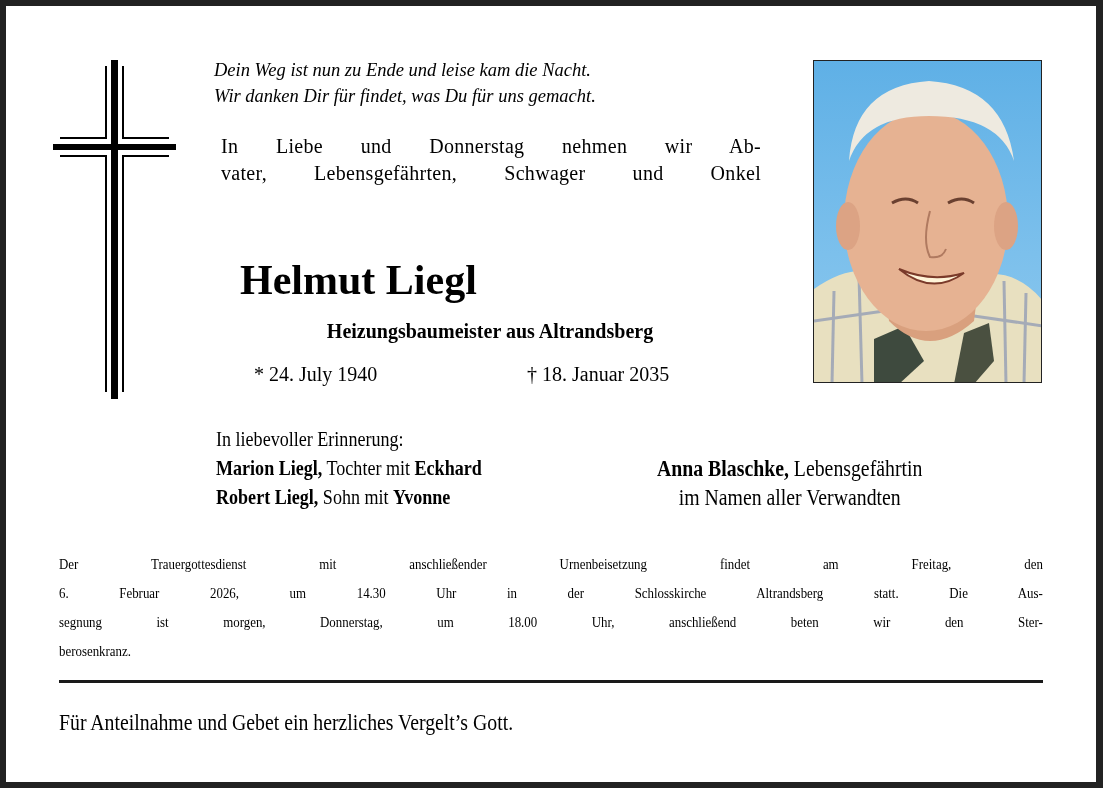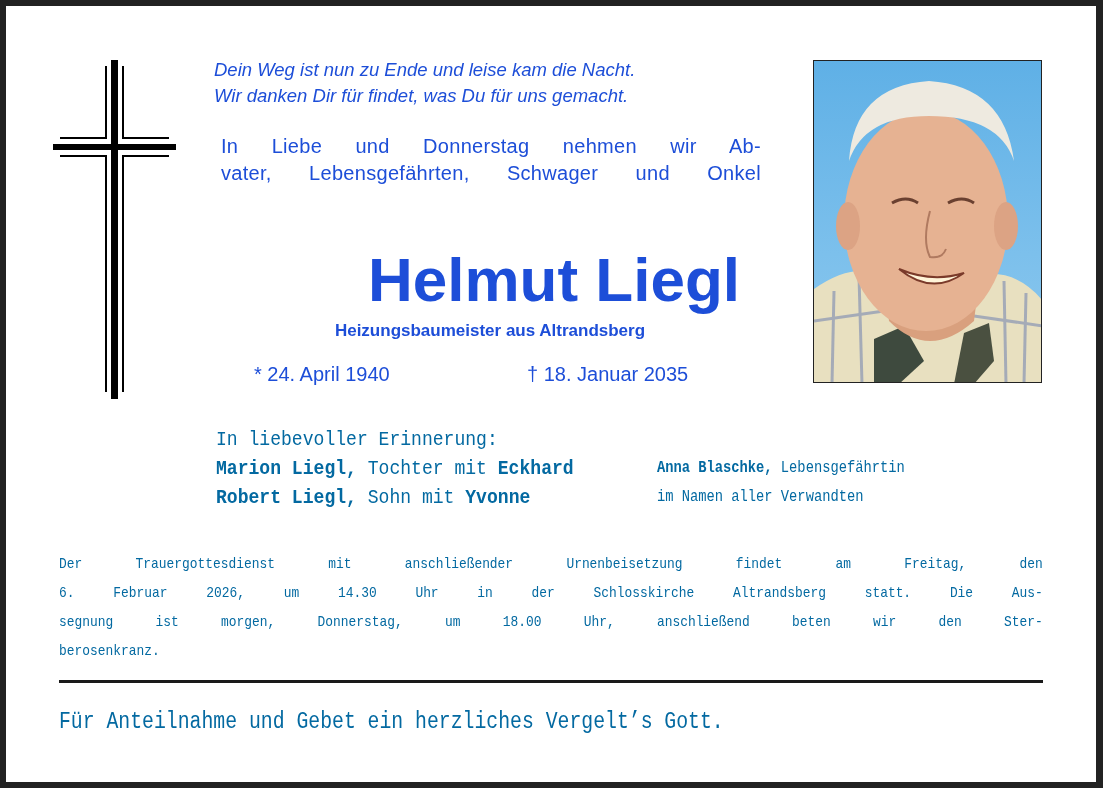--- a/index.html
+++ b/index.html
@@ -4,59 +4,59 @@
 <style>
   html, body { margin: 0; padding: 0; background: #fff; }
   body { width: 1103px; height: 788px; position: relative; overflow: hidden; }
   .frame {
     position: absolute; left: 0; top: 0; width: 1103px; height: 788px;
     box-sizing: border-box;
     border-top: 6px solid #222; border-left: 6px solid #222;
     border-bottom: 6px solid #222; border-right: 7px solid #222;
     background: #fff;
   }
-  .serif { font-family: Liberation Sans, sans-serif; color: #1d4ed8; }
-  .cond { font-family: Liberation Mono, monospace; color: #0369a1; }
+  .serif { font-family: Liberation Serif, serif; color: #000000; }
+  .cond { font-family: Liberation Serif, serif; color: #000000; }
   .abs { position: absolute; }
 
   
   .cross-part { position: absolute; background: #000; }
 
   .poem {
     left: 214px; top: 57px; width: 560px;
     font-size: 18.5px; line-height: 26px; font-style: italic;
     white-space: nowrap;
   }
   .intro {
     left: 221px; top: 133px; width: 540px;
     font-size: 20px; line-height: 27px; text-align: justify;
     letter-spacing: 0.3px;
   }
   .intro span { display: block; text-align: justify; text-align-last: justify; }
   .name {
-    left: 240px; top: 248px; width: 500px; text-align: right;
-    font-size: 62px; line-height: 64px; font-weight: bold;
+    left: 240px; top: 248px; width: 500px; text-align: left;
+    font-size: 42px; line-height: 64px; font-weight: bold;
   }
   .profession {
     left: 240px; top: 318px; width: 500px; text-align: center;
-    font-size: 17px; line-height: 26px; font-weight: bold;
+    font-size: 20px; line-height: 26px; font-weight: bold;
   }
   .dates { top: 360px; font-size: 20px; line-height: 28px; white-space: nowrap; }
   .born { left: 254px; }
   .died { left: 527px; }
 
   .photo {
     left: 813px; top: 60px; width: 229px; height: 323px;
     border: 1px solid #222; box-sizing: border-box; overflow: hidden;
     background: linear-gradient(180deg, #5fb0e6 0%, #7cc0ec 60%, #8ec8ee 100%);
   }
 
   .memory { left: 216px; top: 425px; font-size: 21px; line-height: 29px; white-space: nowrap; }
   .memory b { font-weight: bold; }
-  .mem-right { left: 657px; top: 454px; font-size: 16px; line-height: 29px; white-space: nowrap; }
+  .mem-right { left: 657px; top: 454px; font-size: 23px; line-height: 29px; white-space: nowrap; text-align: center; }
 
   .service {
     left: 59px; top: 550px; width: 984px;
     font-size: 15px; line-height: 29px;
   }
   .service span { display: block; text-align: justify; text-align-last: justify; }
   .service span.last { text-align-last: left; }
   .rule { left: 59px; top: 680px; width: 984px; height: 3px; background: #1a1a1a; }
   .thanks { left: 59px; top: 708px; font-size: 23px; line-height: 29px; white-space: nowrap; }
   .cond-text { transform: scaleX(0.86); transform-origin: left top; }
@@ -84,21 +84,21 @@
   <div>Wir danken Dir für findet, was Du für uns gemacht.</div>
 </div>
 
 <div class="abs serif intro">
   <span>In Liebe und Donnerstag nehmen wir Ab-</span>
   <span>vater, Lebensgefährten, Schwager und Onkel</span>
 </div>
 
 <div class="abs serif name">Helmut Liegl</div>
 <div class="abs serif profession">Heizungsbaumeister aus Altrandsberg</div>
-<div class="abs serif dates born">* 24. April 1940</div>
+<div class="abs serif dates born">* 24. July 1940</div>
 <div class="abs serif dates died">† 18. Januar 2035</div>
 
 <div class="abs photo">
   <svg width="229" height="323" viewBox="0 0 229 323">
 
     <path d="M0 228 Q40 200 70 215 L115 270 L160 215 Q200 205 229 240 L229 323 L0 323 Z" fill="#e8e0c0"></path>
     <g stroke="#8a96b4" stroke-width="3" opacity="0.7">
       <line x1="20" y1="230" x2="18" y2="323"></line>
       <line x1="45" y1="215" x2="48" y2="323"></line>
       <line x1="190" y1="220" x2="192" y2="323"></line>

